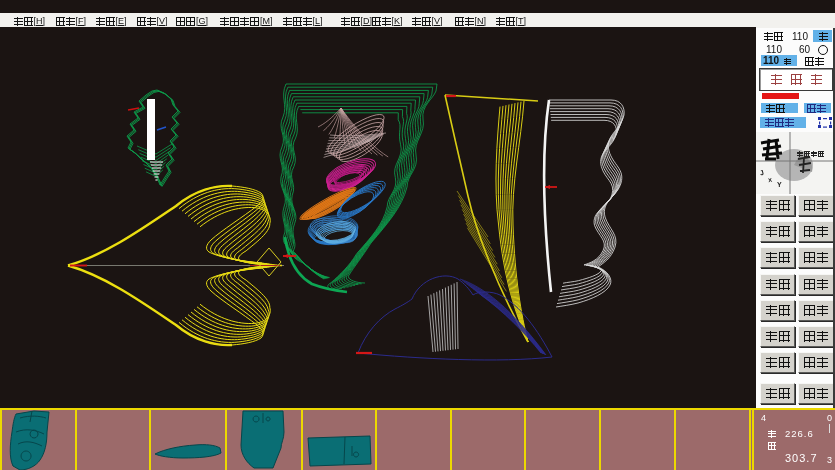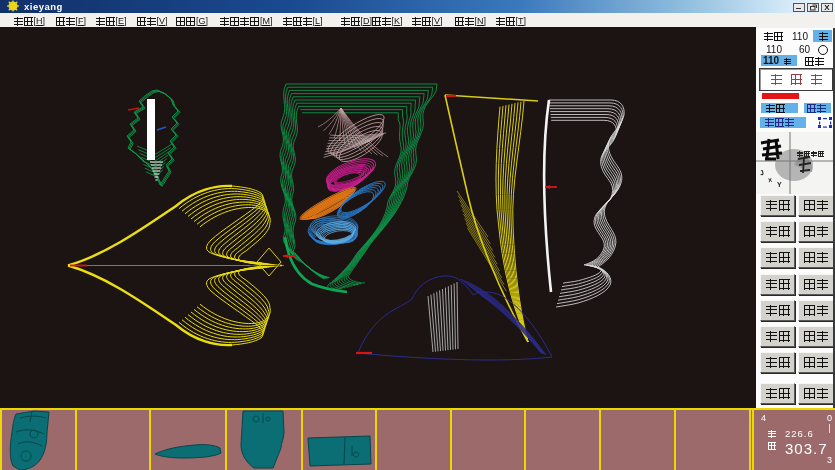--- a/index.html
+++ b/index.html
@@ -18,42 +18,20 @@
 .cj.big{width:11px;height:11px;margin:0 1px}
 .mi{position:absolute;top:4px;color:#141414;font-size:9px}
 .mi .lt{position:relative;top:-1.5px;margin-left:0.5px;font-size:9px;color:#141414;text-decoration:underline}
 .btn{position:absolute;height:19px;background:#d4d2cc;border-top:1.5px solid #f6f6f4;border-left:1.5px solid #f6f6f4;
  border-right:1.5px solid #5a5a58;border-bottom:1.5px solid #5a5a58;box-shadow:1px 1px 0 #2a2a2a;
  display:flex;align-items:center;justify-content:center;color:#111}
 .hl{background:#62b1e8}
 .gz{font-size:0;line-height:0}.gz .cj{vertical-align:top}
 </style></head><body>
 <div id="page">
- <div style="position:absolute;left:0;top:0;width:835px;height:13px;background:linear-gradient(90deg,#12306a 0%,#1a4a90 35%,#3a78bc 62%,#90bede 82%,#d8ecfa 95%,#f0f8fe 100%)">
-   <svg width="14" height="12" style="position:absolute;left:6px;top:0">
-        <circle cx="7" cy="6" r="4.5" fill="#e8d520"></circle>
-        <g stroke="#e8d520" stroke-width="1.3">
-   <line x1="7" y1="0.5" x2="7" y2="11.5"></line>
-          <line x1="1" y1="6" x2="13" y2="6"></line>
-          <line x1="2.8" y1="1.8" x2="11.2" y2="10.2"></line>
-          <line x1="11.2" y1="1.8" x2="2.8" y2="10.2"></line>
-        </g>
-      </svg>
-   <span style="position:absolute;left:24px;top:1px;color:#fff;font-weight:bold;font-size:9.5px;letter-spacing:0.5px">xieyang</span>
-   <span style="position:absolute;left:793px;top:2.5px;width:12px;height:9px;background:#e9e9e9;border:1px solid #555;box-sizing:border-box">
-        <i style="position:absolute;left:2px;bottom:1.5px;width:5px;height:1.2px;background:#333"></i>
-      </span>
-   <span style="position:absolute;left:807px;top:2.5px;width:12px;height:9px;background:#e9e9e9;border:1px solid #555;box-sizing:border-box">
-        <svg width="10" height="7" style="position:absolute;left:0;top:0">
-          <rect x="2.5" y="2.5" width="4.5" height="3.5" fill="none" stroke="#333" stroke-width="1"></rect>
-          <path d="M4.5,1 L8.5,1 L8.5,4" fill="none" stroke="#333" stroke-width="1"></path>
-        </svg>
-      </span>
-   <span style="position:absolute;left:821px;top:2.5px;width:12px;height:9px;background:#e9e9e9;border:1px solid #555;box-sizing:border-box;color:#222;font-size:8px;font-weight:bold;text-align:center;line-height:7px">X</span>
- </div>
  <div style="position:absolute;left:0;top:13px;width:835px;height:15px;background:#f2f1ee;border-bottom:1px solid #b8b8b8">
       <span class="mi" style="left:13px"><i class="cj a " style=""></i><i class="cj b " style=""></i><span class="lt">[H]</span></span>
       <span class="mi" style="left:55px"><i class="cj b " style=""></i><i class="cj a " style=""></i><span class="lt">[F]</span></span>
       <span class="mi" style="left:95px"><i class="cj a " style=""></i><i class="cj b " style=""></i><span class="lt">[E]</span></span>
       <span class="mi" style="left:136px"><i class="cj b " style=""></i><i class="cj a " style=""></i><span class="lt">[V]</span></span>
       <span class="mi" style="left:175.5px"><i class="cj b " style=""></i><i class="cj b " style=""></i><span class="lt">[G]</span></span>
       <span class="mi" style="left:219.5px"><i class="cj a " style=""></i><i class="cj b " style=""></i><i class="cj a " style=""></i><i class="cj b " style=""></i><span class="lt">[M]</span></span>
       <span class="mi" style="left:282px"><i class="cj a " style=""></i><i class="cj b " style=""></i><i class="cj a " style=""></i><span class="lt">[L]</span></span>
       <span class="mi" style="left:340px"><i class="cj a " style=""></i><i class="cj b " style=""></i><span class="lt">[D]</span></span>
       <span class="mi" style="left:371px"><i class="cj b " style=""></i><i class="cj a " style=""></i><span class="lt">[K]</span></span>
@@ -447,15 +425,15 @@
    <path d="M345,29 L344,56 M352,38 L352,48 M356,44 a2.5,2.5 0 1 0 0.1,0"></path>
   </g>
  </svg>
  <div style="position:absolute;left:752px;top:408px;width:83px;height:62px;background:#9c6a6a;border-top:2px solid #ecd800;border-left:2px solid #ecd800;box-sizing:border-box;color:#fff">
   <span style="position:absolute;left:7px;top:3px;font-size:9px">4</span>
   <span style="position:absolute;left:73px;top:3px;font-size:9px">0</span>
   <span style="position:absolute;left:75px;top:14px;width:1px;height:9px;background:#ddd"></span>
   <span class="gz" style="position:absolute;left:13px;top:20px;color:#fff"><i class="cj a" style="width:8px;height:8px"></i></span>
   <span style="position:absolute;left:31px;top:18px;font-size:9.5px;letter-spacing:1px">226.6</span>
   <span class="gz" style="position:absolute;left:13px;top:32px;color:#fff"><i class="cj b" style="width:8px;height:8px"></i></span>
-  <span style="position:absolute;left:31px;top:30px;font-size:15px;letter-spacing:1px">303.7</span>
+  <span style="position:absolute;left:31px;top:42px;font-size:11px;letter-spacing:1px">303.7</span>
   <span style="position:absolute;left:73px;top:45px;font-size:9px">3</span>
  </div>
 </div>
 </body></html>

